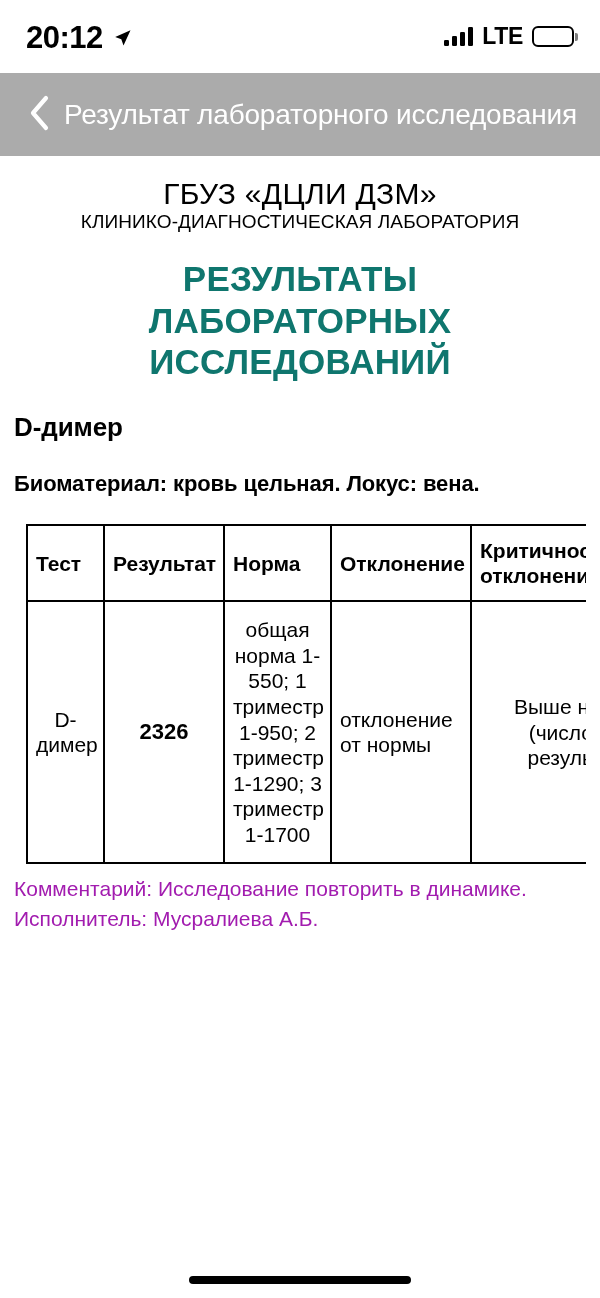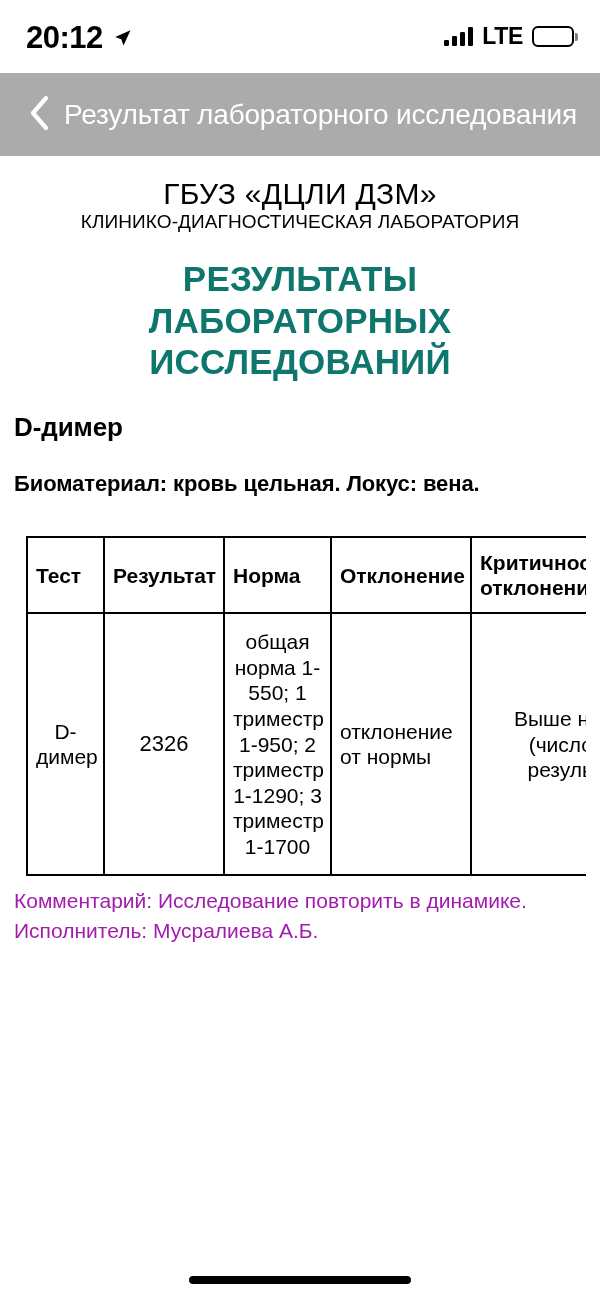--- a/index.html
+++ b/index.html
@@ -180,21 +180,21 @@
   .biomaterial {
     font-size: 22px;
     font-weight: bold;
     color: #000000;
     margin-top: 28px;
     letter-spacing: -0.1px;
   }
 
   
   .table-wrap {
-    margin-top: 39px;
+    margin-top: 27px;
     width: 100%;
     overflow: hidden;
     padding-left: 12px;
   }
   table.results {
     border-collapse: collapse;
     table-layout: fixed;
     width: 658px;   
     font-size: 21px;
     color: #000000;
@@ -217,21 +217,21 @@
   .col-norm      { width: 107px; }
   .col-dev       { width: 140px; }
   .col-crit      { width: 214px; }
 
   td.cell-test {
     text-align: center;
     font-size: 21px;
   }
   td.cell-result {
     text-align: center;
-    font-weight: normal;
+    font-weight: bold;
     font-size: 22px;
   }
   td.cell-norm {
     text-align: center;
     font-size: 21px;
   }
   td.cell-dev {
     font-size: 21px;
   }
   td.cell-crit {

